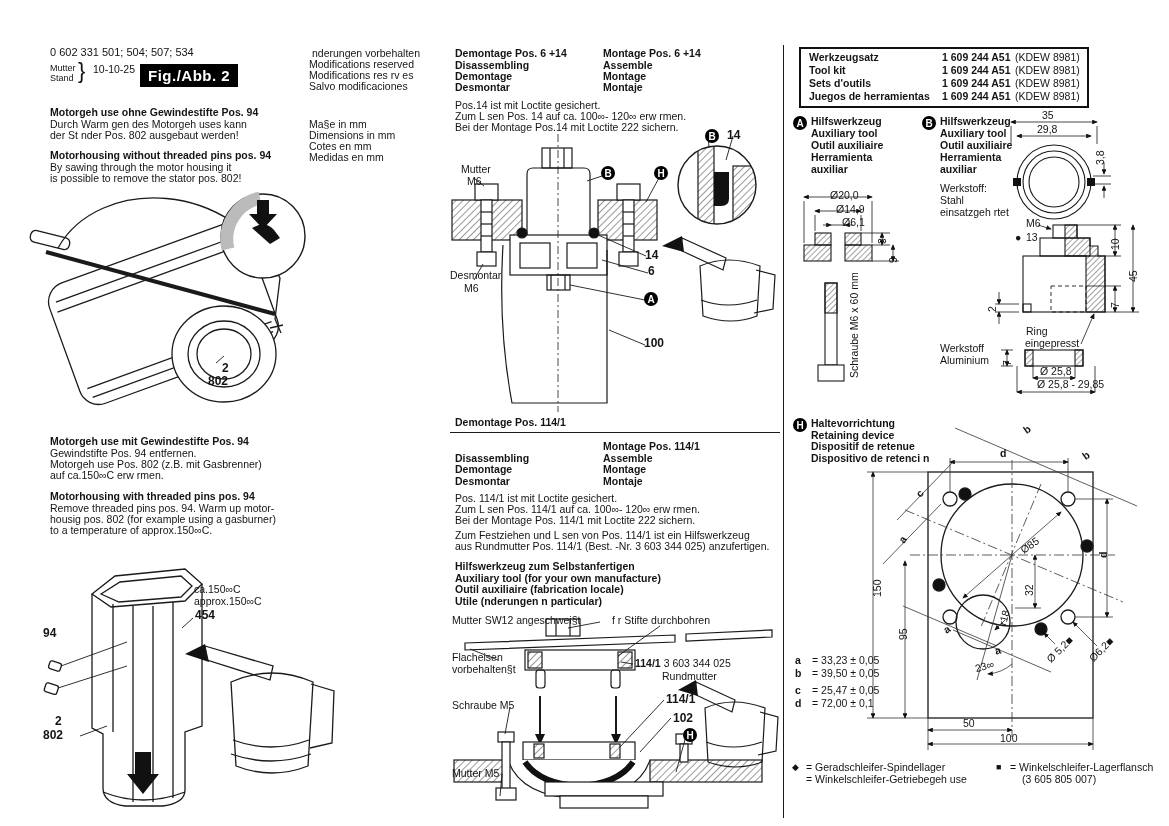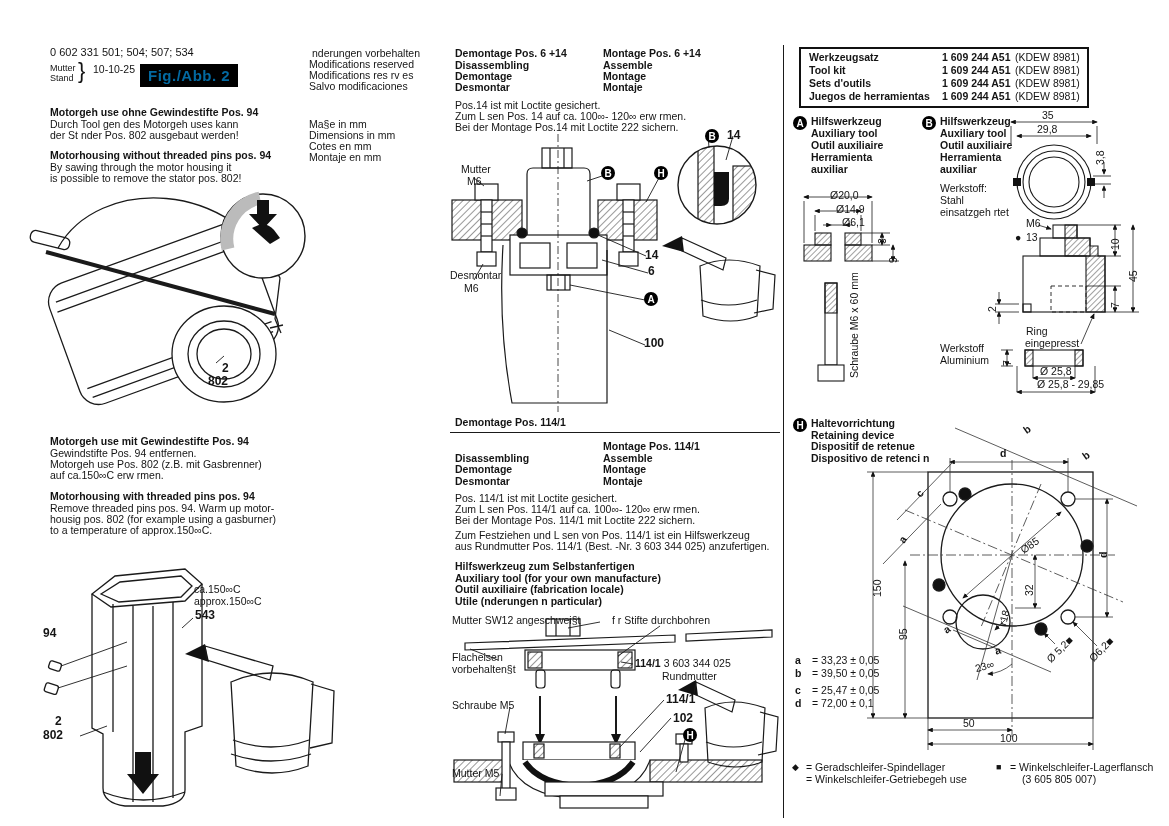--- a/index.html
+++ b/index.html
@@ -5,21 +5,21 @@
   html,body{margin:0;padding:0;background:#fff;}
   .page{position:relative;width:1169px;height:826px;background:#fff;overflow:hidden;
         font-family:"Liberation Sans","DejaVu Sans",sans-serif;color:#141414;}
   .lbl{position:absolute;font-size:10.5px;line-height:11.5px;white-space:nowrap;}
   .sm{font-size:9px;line-height:9.5px;}
   .b{font-weight:700;}
   .big{font-size:12px;font-weight:700;}
   .fig{position:absolute;}
   .vline{position:absolute;width:1px;background:#1a1a1a;}
   .hline{position:absolute;height:1px;background:#1a1a1a;}
-  .figbadge{position:absolute;background:#000;color:#0369a1;font-weight:700;font-size:15px;
+  .figbadge{position:absolute;background:#000;color:#ffffff;font-weight:700;font-size:15px;
             padding:3px 8px;letter-spacing:.5px;}
   .cb{position:absolute;width:14px;height:14px;border-radius:50%;background:#000;color:#fff;
       font-size:10px;font-weight:700;display:flex;align-items:center;justify-content:center;}
   .rot{transform:rotate(-90deg);transform-origin:left top;} .r35{transform:rotate(-35deg);} .r45{transform:rotate(-45deg);}
   .r55{transform:rotate(-55deg);} .r75{transform:rotate(-75deg);} .r15{transform:rotate(-15deg);}
   .box{position:absolute;border:2px solid #111;}
   .brace{position:absolute;font-size:22px;font-weight:400;line-height:22px;}
 </style>
 </head>
 <body>
@@ -27,21 +27,21 @@
 <div class="page">
 
   <span class="lbl" style="left:50px;top:47px;font-size:11px">0 602 331 501; 504; 507; 534</span>
   <span class="lbl sm" style="left:50px;top:64px">Mutter</span>
   <span class="lbl sm" style="left:50px;top:74px">Stand</span>
   <span class="brace" style="left:78px;top:60px">}</span>
   <span class="lbl" style="left:93px;top:64px">10-10-25</span>
   <div class="figbadge" style="left:140px;top:64px">Fig./Abb. 2</div>
 
   <span class="lbl b" style="left:50px;top:107px">Motorgeh use ohne Gewindestifte Pos. 94</span>
-  <span class="lbl" style="left:50px;top:119px">Durch Tool gen des Motorgeh uses kann</span>
+  <span class="lbl" style="left:50px;top:119px">Durch Warm gen des Motorgeh uses kann</span>
   <span class="lbl" style="left:50px;top:130px">der St nder Pos.  802 ausgebaut werden!</span>
   <span class="lbl b" style="left:50px;top:150px">Motorhousing without threaded pins pos. 94</span>
   <span class="lbl" style="left:50px;top:162px">By sawing through the motor housing it</span>
   <span class="lbl" style="left:50px;top:173px">is possible to remove the stator pos. 802!</span>
 
   <svg class="fig" style="left:28px;top:186px" width="285" height="240" viewBox="0 0 285 240">
     <g stroke="#1a1a1a" fill="none" stroke-width="1.3">
       <g transform="rotate(-20 140 120)">
         <rect x="28" y="62" width="210" height="128" rx="20"></rect>
         <line x1="36" y1="78" x2="230" y2="78"></line>
@@ -100,32 +100,32 @@
         <path d="M196,198 q40,14 80,0"></path>
         <path d="M276,128 l23,7 -2,52 -22,5"></path>
       </g>
       <line x1="158" y1="62" x2="147" y2="72" stroke-width="0.9"></line>
       <line x1="45" y1="180" x2="72" y2="170" stroke-width="0.9"></line>
     </g>
   </svg>
   <span class="lbl big" style="left:43px;top:628px">94</span>
   <span class="lbl" style="left:194px;top:584px">ca.150∞C</span>
   <span class="lbl" style="left:194px;top:596px">approx.150∞C</span>
-  <span class="lbl big" style="left:195px;top:610px">543</span>
+  <span class="lbl big" style="left:195px;top:610px">454</span>
   <span class="lbl big" style="left:55px;top:716px">2</span>
   <span class="lbl big" style="left:43px;top:730px">802</span>
 
   <span class="lbl" style="left:312px;top:48px">nderungen vorbehalten</span>
   <span class="lbl" style="left:309px;top:59px">Modifications reserved</span>
   <span class="lbl" style="left:309px;top:70px">Modifications res rv es</span>
   <span class="lbl" style="left:309px;top:81px">Salvo modificaciones</span>
   <span class="lbl" style="left:309px;top:119px">Ma§e in mm</span>
   <span class="lbl" style="left:309px;top:130px">Dimensions in mm</span>
   <span class="lbl" style="left:309px;top:141px">Cotes en mm</span>
-  <span class="lbl" style="left:309px;top:152px">Montaje en mm</span>
+  <span class="lbl" style="left:309px;top:152px">Medidas en mm</span>
 
   <span class="lbl b" style="left:455px;top:48px">Demontage Pos. 6 +14</span>
   <span class="lbl b" style="left:455px;top:60px">Disassembling</span>
   <span class="lbl b" style="left:455px;top:71px">Demontage</span>
   <span class="lbl b" style="left:455px;top:82px">Desmontar</span>
   <span class="lbl b" style="left:603px;top:48px">Montage Pos. 6 +14</span>
   <span class="lbl b" style="left:603px;top:60px">Assemble</span>
   <span class="lbl b" style="left:603px;top:71px">Montage</span>
   <span class="lbl b" style="left:603px;top:82px">Montaje</span>
   <span class="lbl" style="left:455px;top:100px">Pos.14 ist mit Loctite gesichert.</span>

